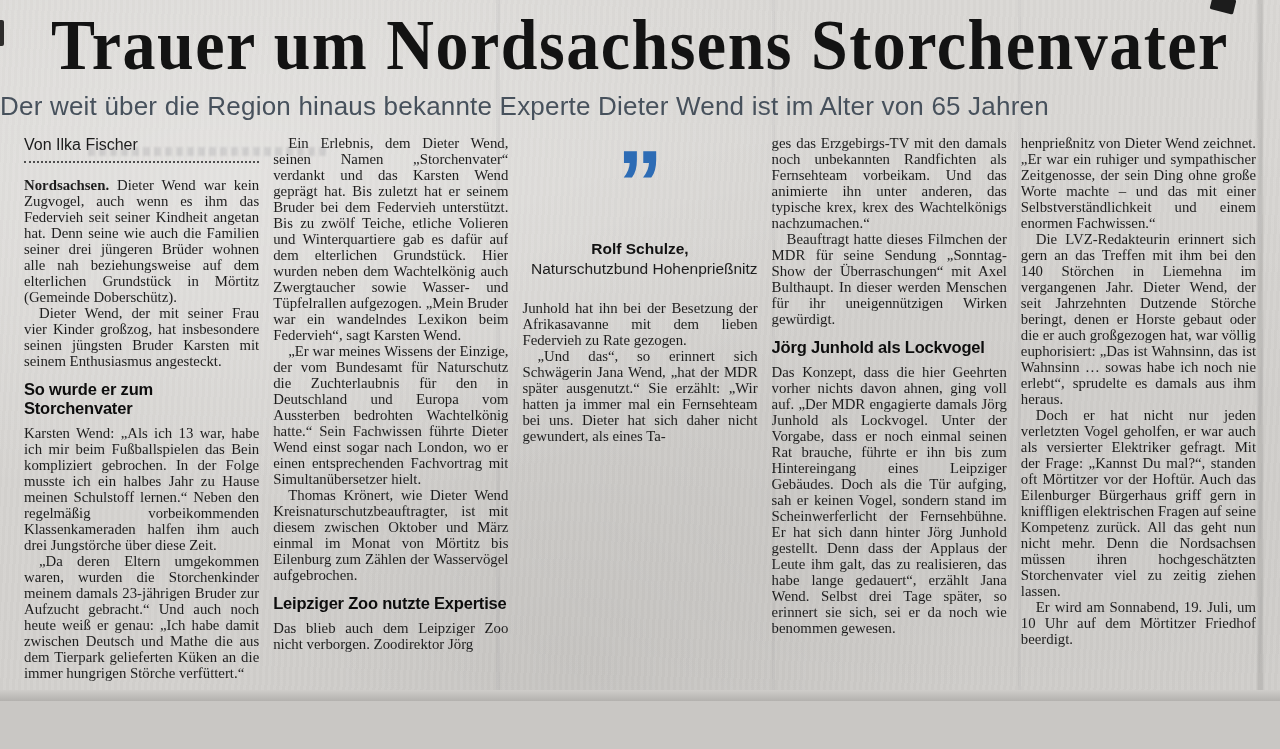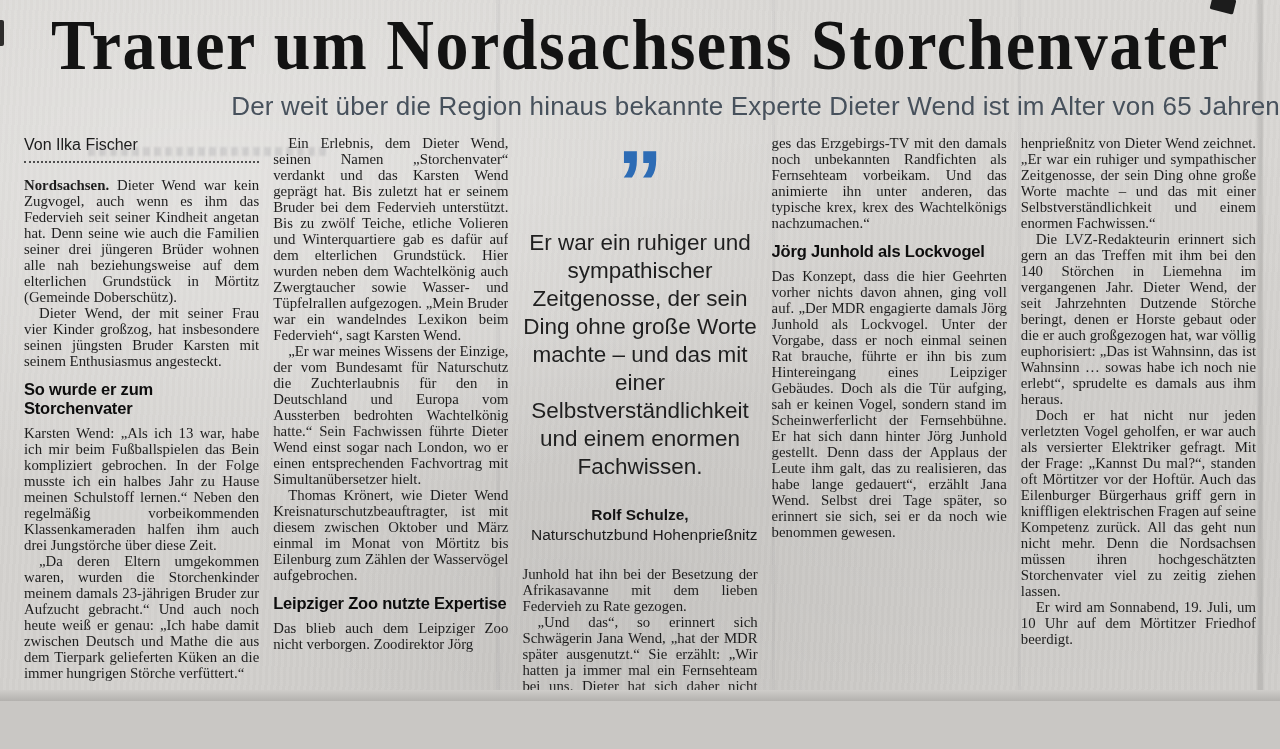--- a/index.html
+++ b/index.html
@@ -31,21 +31,21 @@
   
   h1.headline{
     margin:6px 22px 0;text-align:center;
     font-family:"Liberation Serif",serif;font-weight:700;
     font-size:66px;line-height:72px;letter-spacing:1.5px;
     color:#131313;transform:scaleY(1.08);transform-origin:center top;
     white-space:nowrap;
   }
   
   .deck{
-    margin-top:12px;text-align:right;
+    margin-top:12px;text-align:left;
     font-family:"Liberation Sans",sans-serif;
     font-size:26px;line-height:33px;font-weight:400;
     color:#47515c;letter-spacing:.2px;
   }
   
   .cols{display:flex;gap:14px;padding:12px 24px 0;}
   .col{flex:1;min-width:0;height:562px;overflow:hidden;}
   .col p{
     margin:0;text-align:justify;hyphens:auto;-webkit-hyphens:auto;
     font-size:14.8px;line-height:16px;color:#1d1d1d;
@@ -106,31 +106,31 @@
     <div class="col">
       <p class="ind">Ein Erlebnis, dem Dieter Wend, seinen Namen „Storchenvater“ verdankt und das Karsten Wend geprägt hat. Bis zuletzt hat er seinem Bruder bei dem Federvieh unterstützt. Bis zu zwölf Teiche, etliche Volieren und Winterquartiere gab es dafür auf dem elterlichen Grundstück. Hier wurden neben dem Wachtelkönig auch Zwergtaucher sowie Wasser- und Tüpfelrallen aufgezogen. „Mein Bruder war ein wandelndes Lexikon beim Federvieh“, sagt Karsten Wend.</p>
       <p class="ind">„Er war meines Wissens der Einzige, der vom Bundesamt für Naturschutz die Zuchterlaubnis für den in Deutschland und Europa vom Aussterben bedrohten Wachtelkönig hatte.“ Sein Fachwissen führte Dieter Wend einst sogar nach London, wo er einen entsprechenden Fachvortrag mit Simultanübersetzer hielt.</p>
       <p class="ind">Thomas Krönert, wie Dieter Wend Kreisnaturschutzbeauftragter, ist mit diesem zwischen Oktober und März einmal im Monat von Mörtitz bis Eilenburg zum Zählen der Wasservögel aufgebrochen.</p>
       <div class="subhead">Leipziger Zoo nutzte Expertise</div>
       <p>Das blieb auch dem Leipziger Zoo nicht verborgen. Zoodirektor Jörg</p>
     </div>
 
     <div class="col">
       <div class="quote-mark">”</div>
-      <div class="quote-text">Er war ein ruhiger und sympathischer Zeitgenosse, der sein Ding ohne große Worte machte – und das mit einer Selbstverständlichkeit und einem enormen Fachwissen.</div>
       <div class="quote-author">Rolf Schulze,</div>
       <div class="quote-affil">Naturschutzbund Hohenprießnitz</div>
       <div class="qcol-body">
         <p>Junhold hat ihn bei der Besetzung der Afrikasavanne mit dem lieben Federvieh zu Rate gezogen.</p>
         <p class="ind">„Und das“, so erinnert sich Schwägerin Jana Wend, „hat der MDR später ausgenutzt.“ Sie erzählt: „Wir hatten ja immer mal ein Fernsehteam bei uns. Dieter hat sich daher nicht gewundert, als eines Ta-</p>
       </div>
     </div>
 
     <div class="col">
       <p>ges das Erzgebirgs-TV mit den damals noch unbekannten Randfichten als Fernsehteam vorbeikam. Und das animierte ihn unter anderen, das typische krex, krex des Wachtelkönigs nachzumachen.“</p>
+      <p class="ind">Beauftragt hatte dieses Filmchen der MDR für seine Sendung „Sonntag-Show der Überraschungen“ mit Axel Bulthaupt. In dieser werden Menschen für ihr uneigennützigen Wirken gewürdigt.</p>
       <div class="subhead">Jörg Junhold als Lockvogel</div>
       <p>Das Konzept, dass die hier Geehrten vorher nichts davon ahnen, ging voll auf. „Der MDR engagierte damals Jörg Junhold als Lockvogel. Unter der Vorgabe, dass er noch einmal seinen Rat brauche, führte er ihn bis zum Hintereingang eines Leipziger Gebäudes. Doch als die Tür aufging, sah er keinen Vogel, sondern stand im Scheinwerferlicht der Fernsehbühne. Er hat sich dann hinter Jörg Junhold gestellt. Denn dass der Applaus der Leute ihm galt, das zu realisieren, das habe lange gedauert“, erzählt Jana Wend. Selbst drei Tage später, so erinnert sie sich, sei er da noch wie benommen gewesen.</p>
 
     </div>
 
     <div class="col">
       <p>henprießnitz von Dieter Wend zeichnet. „Er war ein ruhiger und sympathischer Zeitgenosse, der sein Ding ohne große Worte machte – und das mit einer Selbstverständlichkeit und einem enormen Fachwissen.“</p>
       <p class="ind">Die LVZ-Redakteurin erinnert sich gern an das Treffen mit ihm bei den 140 Störchen in Liemehna im vergangenen Jahr. Dieter Wend, der seit Jahrzehnten Dutzende Störche beringt, denen er Horste gebaut oder die er auch großgezogen hat, war völlig euphorisiert: „Das ist Wahnsinn, das ist Wahnsinn … sowas habe ich noch nie erlebt“, sprudelte es damals aus ihm heraus.</p>
       <p class="ind">Doch er hat nicht nur jeden verletzten Vogel geholfen, er war auch als versierter Elektriker gefragt. Mit der Frage: „Kannst Du mal?“, standen oft Mörtitzer vor der Hoftür. Auch das Eilenburger Bürgerhaus griff gern in kniffligen elektrischen Fragen auf seine Kompetenz zurück. All das geht nun nicht mehr. Denn die Nordsachsen müssen ihren hochgeschätzten Storchenvater viel zu zeitig ziehen lassen.</p>
       <p class="ind">Er wird am Sonnabend, 19. Juli, um 10 Uhr auf dem Mörtitzer Friedhof beerdigt.</p>

